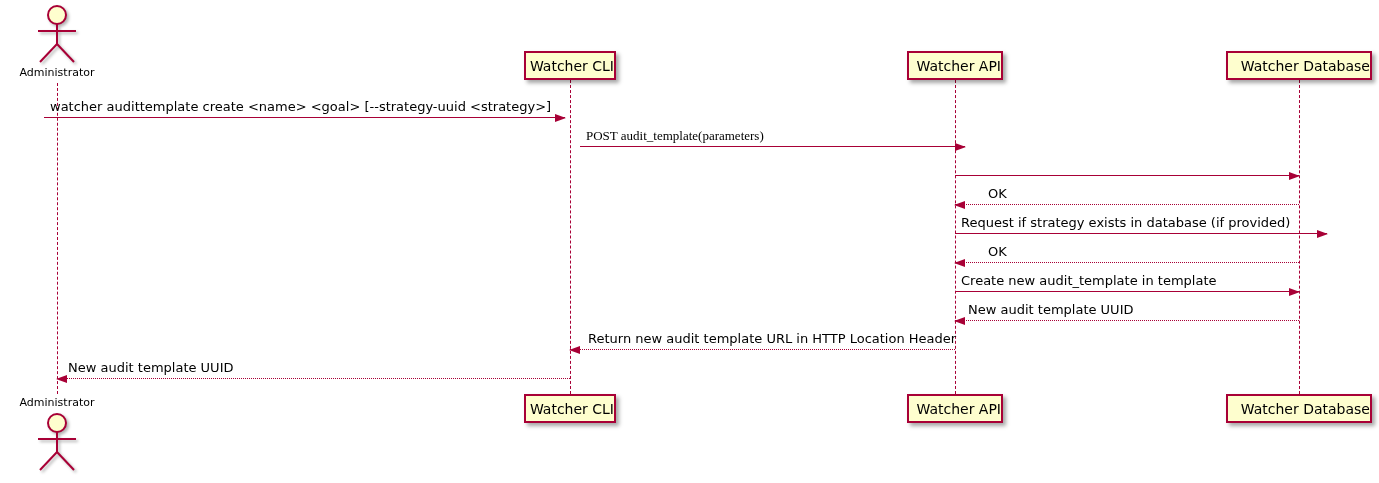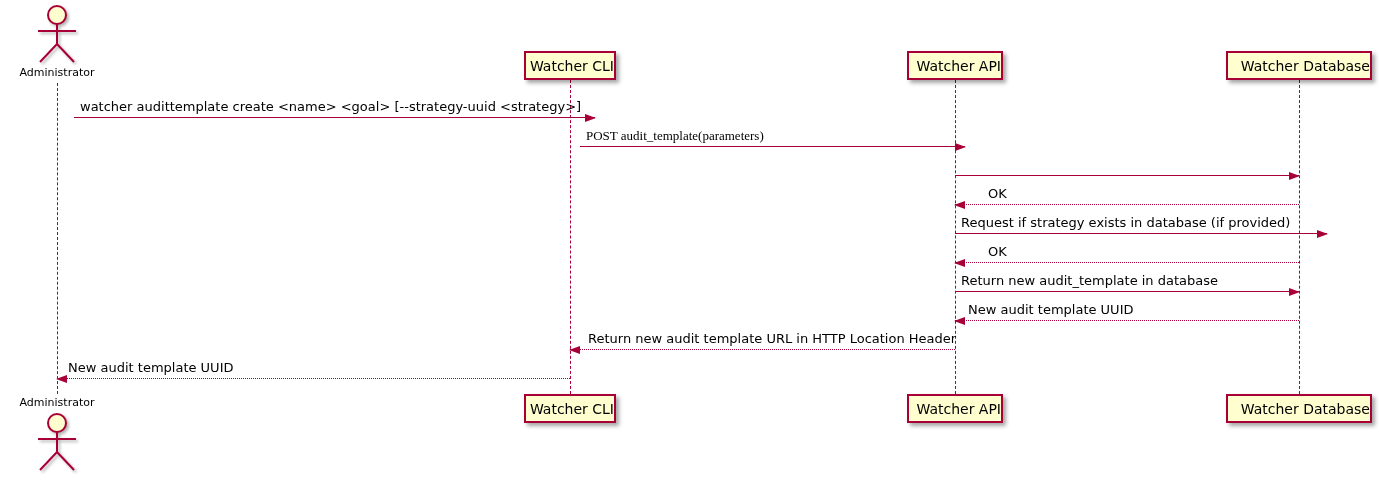--- a/index.html
+++ b/index.html
@@ -67,21 +67,21 @@
   <div class="pbox" style="left:524px;top:51px;width:92px;">
     <span>Watcher CLI</span>
   </div>
   <div class="pbox" style="left:907px;top:51px;width:96px;">
     <span>Watcher API</span>
   </div>
   <div class="pbox" style="left:1226px;top:51px;width:146px;">
     <span>Watcher Database</span>
   </div>
 
-  <div class="message solid right" style="left:74px;top:98px;width:513px;padding-left:8px;">
+  <div class="message solid right" style="left:44px;top:98px;width:513px;padding-left:8px;">
     <span class="msg-label">watcher audittemplate create &lt;name&gt; &lt;goal&gt; [--strategy-uuid &lt;strategy&gt;]</span>
     <div class="msg-line"></div>
     <div class="arrowhead"></div>
   </div>
 
   <div class="message solid right" style="left:580px;top:127px;width:385px;font-family:Liberation Serif, serif;">
     <span class="msg-label">POST audit_template(parameters)</span>
     <div class="msg-line"></div>
     <div class="arrowhead"></div>
   </div>
@@ -103,21 +103,21 @@
     <div class="arrowhead"></div>
   </div>
 
   <div class="message dotted left" style="left:955px;top:243px;width:344px;">
     <span class="msg-label" style="left:33px;">OK</span>
     <div class="msg-line"></div>
     <div class="arrowhead"></div>
   </div>
 
   <div class="message solid right" style="left:955px;top:272px;width:344px;">
-    <span class="msg-label">Return new audit_template in database</span>
+    <span class="msg-label">Create new audit_template in template</span>
     <div class="msg-line"></div>
     <div class="arrowhead"></div>
   </div>
 
   <div class="message dotted left" style="left:955px;top:301px;width:344px;">
     <span class="msg-label" style="left:13px;">New audit template UUID</span>
     <div class="msg-line"></div>
     <div class="arrowhead"></div>
   </div>
 

